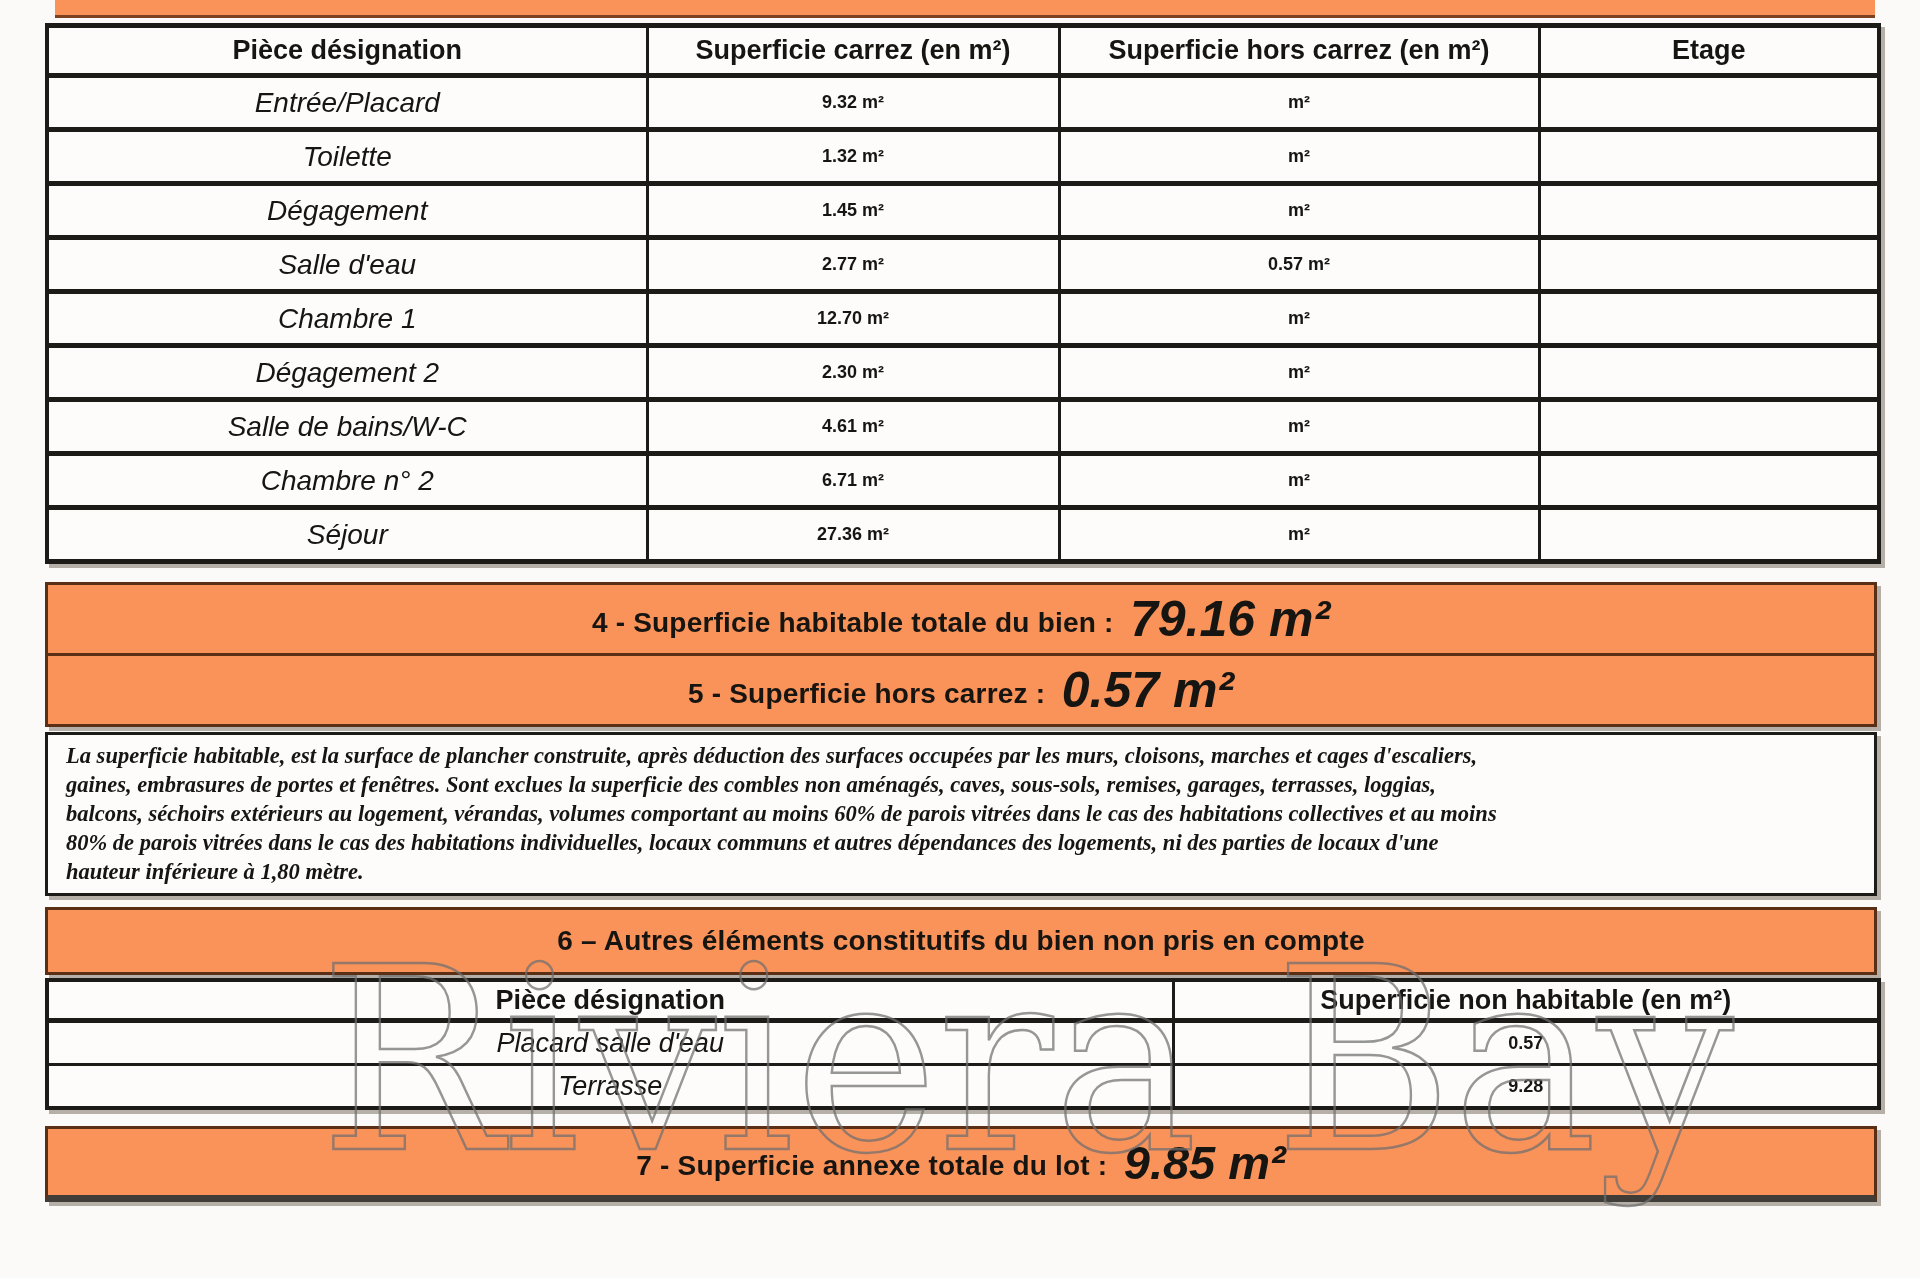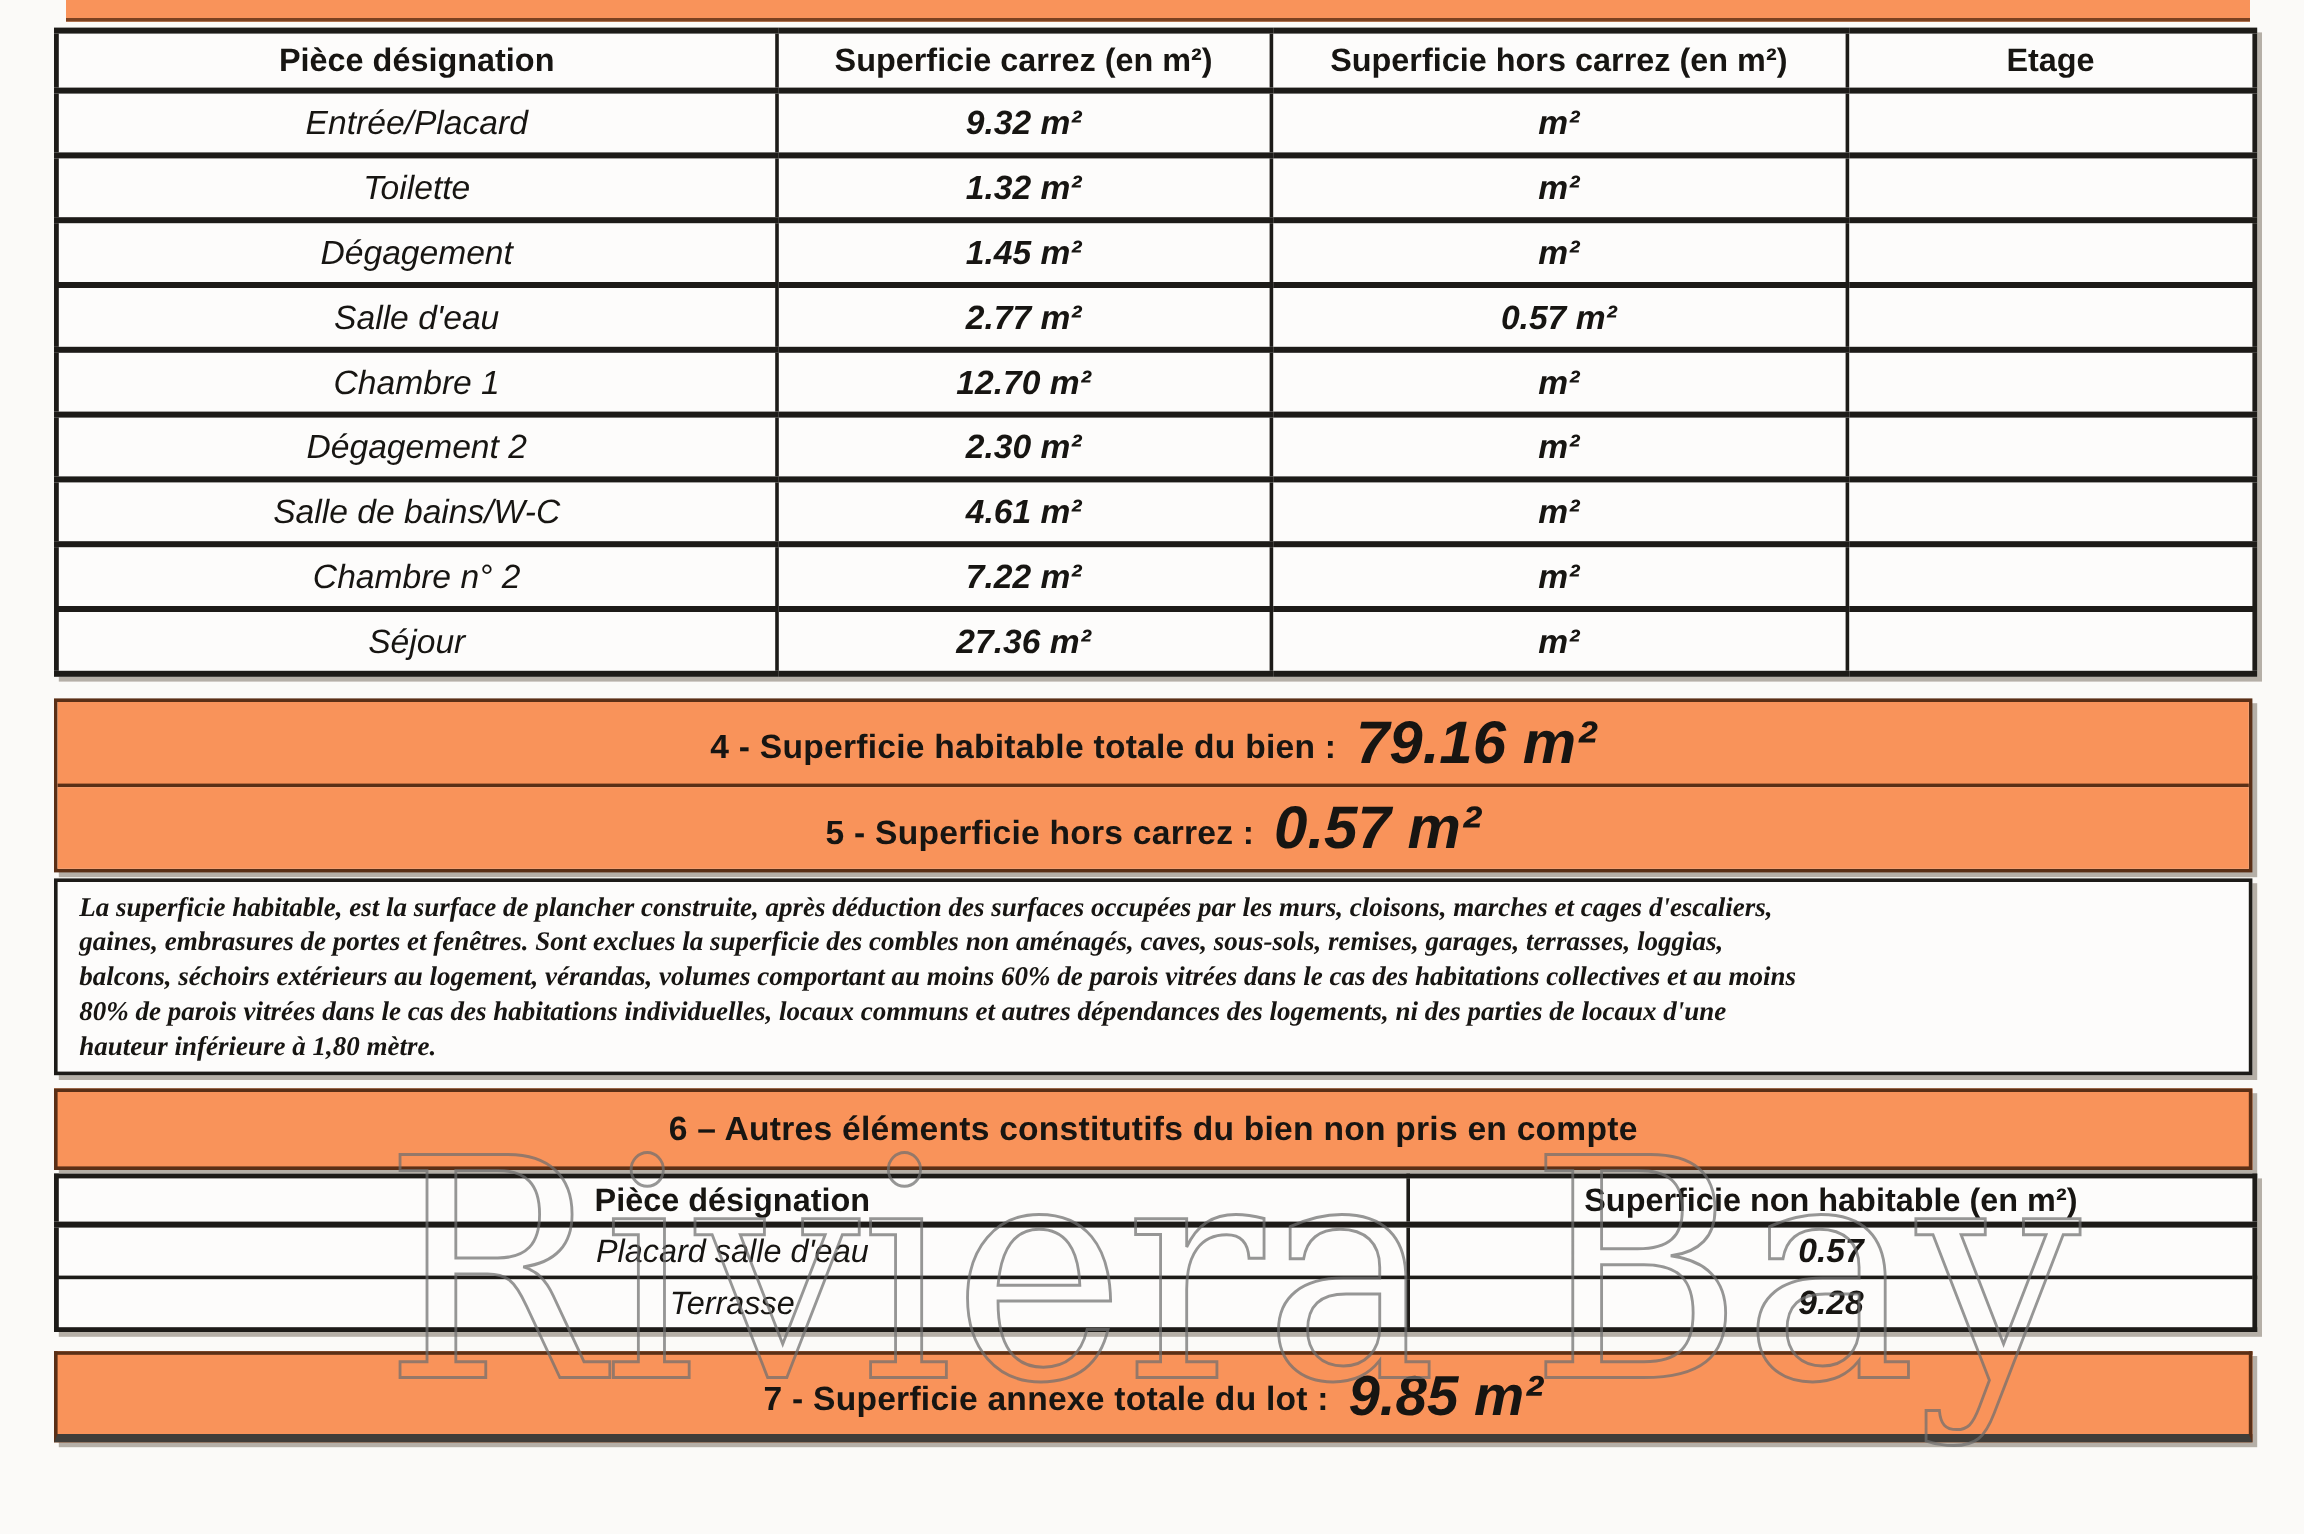--- a/index.html
+++ b/index.html
@@ -30,21 +30,21 @@
   .main-table{margin-top:5px;border:4px solid var(--tborder);box-shadow:4px 4px 0 var(--shadow);}
   .main-table th,.main-table td{
     border:3px solid var(--tborder);
     border-top-width:5px;border-bottom-width:5px;
     text-align:center;vertical-align:middle;padding:0;
     overflow:hidden;white-space:nowrap;
   }
   .main-table th{height:45px;font-size:27px;font-weight:bold;}
   .main-table td{height:49px;}
   td.name{font-style:italic;font-size:28px;font-weight:normal;}
-  td.val{font-style:italic;font-weight:bold;font-size:28px;}
+  td.val{font-weight:bold;font-size:18px;}
 
   .banner-pair{
     margin-top:18px;
     border:3px solid var(--brown);
     box-shadow:4px 4px 0 var(--shadow);
   }
   .banner{
     background:var(--accent);
     display:flex;align-items:center;min-height:68px;
   }
@@ -157,21 +157,21 @@
             <td class="val"></td>
           </tr>
           <tr>
             <td class="name">Salle de bains/W-C</td>
             <td class="val">4.61 m²</td>
             <td class="val">m²</td>
             <td class="val"></td>
           </tr>
           <tr>
             <td class="name">Chambre n° 2</td>
-            <td class="val">7.22 m²</td>
+            <td class="val">6.71 m²</td>
             <td class="val">m²</td>
             <td class="val"></td>
           </tr>
           <tr>
             <td class="name">Séjour</td>
             <td class="val">27.36 m²</td>
             <td class="val">m²</td>
             <td class="val"></td>
           </tr>
         </tbody>

